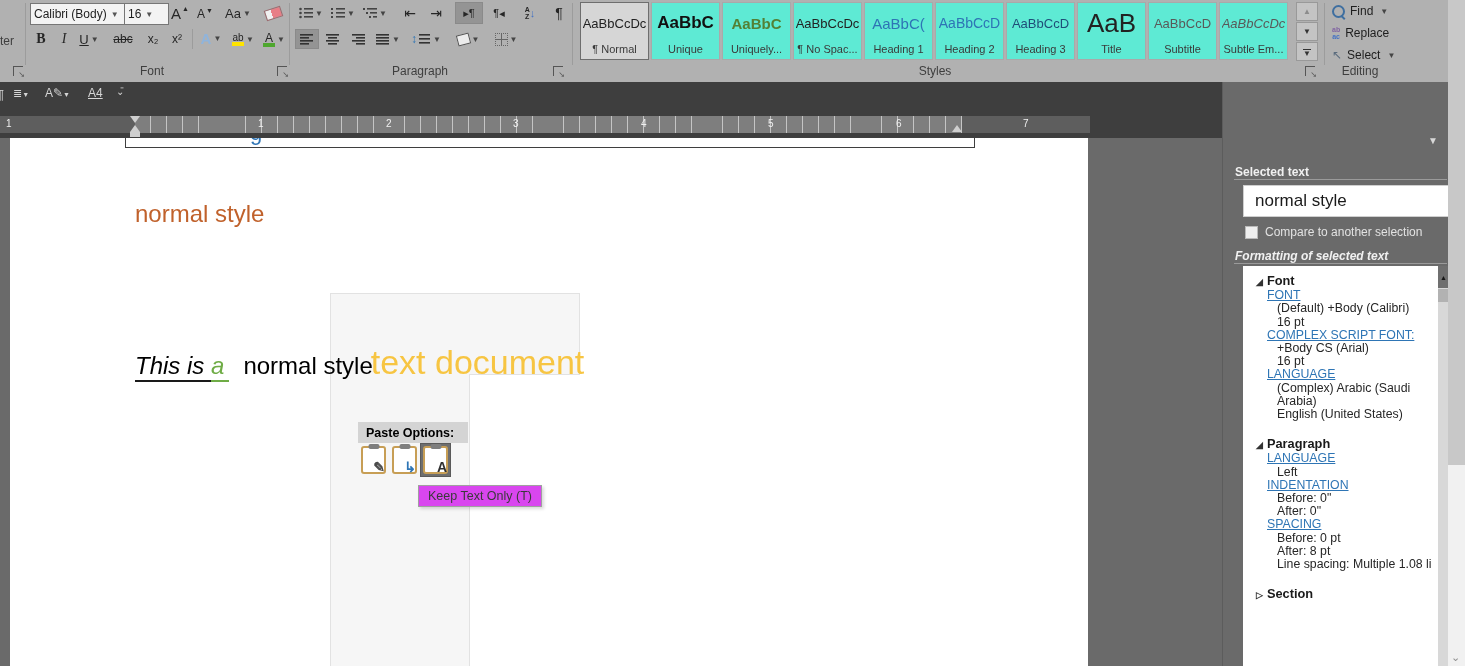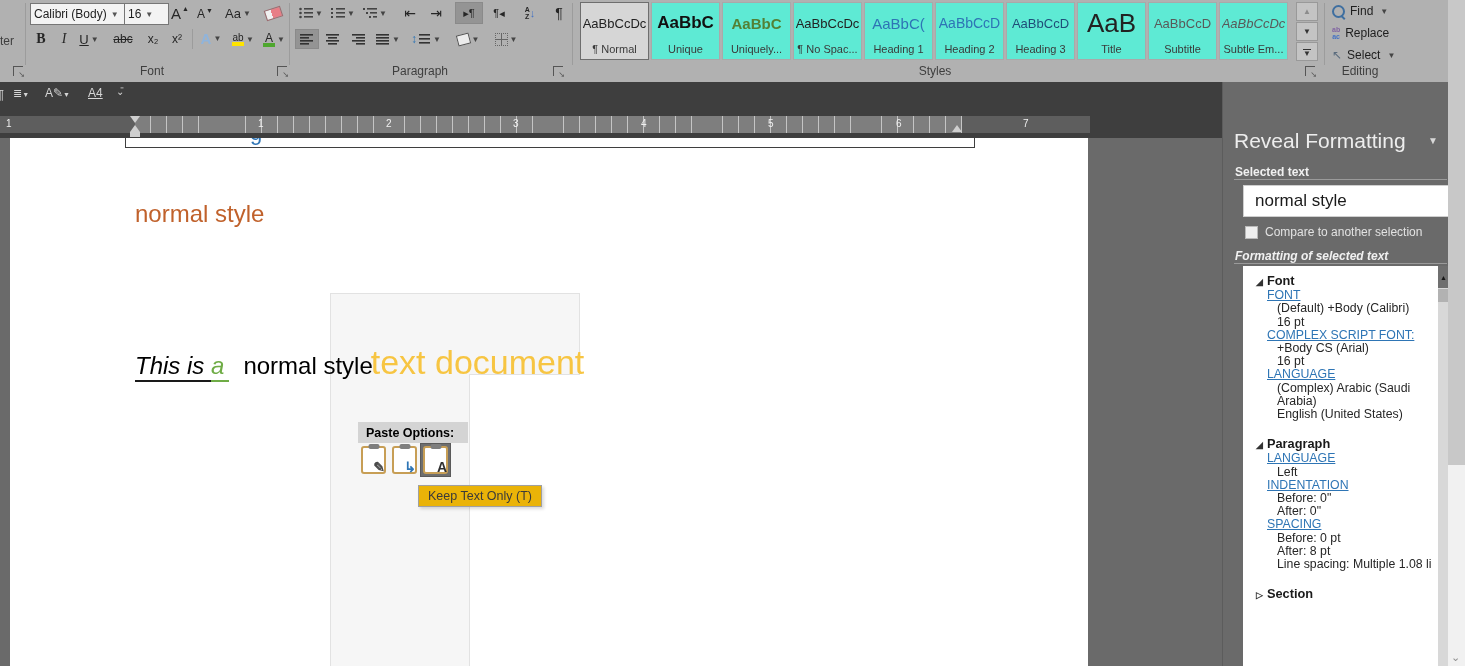--- a/index.html
+++ b/index.html
@@ -368,25 +368,24 @@
         <div class="clipicon">
           <span class="ovl" style="color: rgb(46, 117, 181);">↳</span>
         </div>
       </div>
       <div class="pbtn on">
         <div class="clipicon">
           <span class="ovl" style="color: rgb(48, 48, 48);">A</span>
         </div>
       </div>
     </div>
-  <div class="abs" style="left:408px;top:347px;padding:3px 9px;background:#eab308;border:1px solid #A0A0A0;font-size:12.5px;color:#3A3A3A;box-shadow:2px 2px 3px rgba(0,0,0,0.15);">Keep Text Only (T)</div>
+  <div class="abs" style="left:408px;top:347px;padding:3px 9px;background:#d946ef;border:1px solid #A0A0A0;font-size:12.5px;color:#3A3A3A;box-shadow:2px 2px 3px rgba(0,0,0,0.15);">Keep Text Only (T)</div>
 </div>
 
 <div id="pane">
-  <div class="abs" style="left:11px;top:47px;font-size:21px;color:#EDEDED;">Reveal Formatting</div>
   <span class="abs" style="left:205px;top:53px;font-size:10px;color:#D8D8D8;">▼</span>
   <div class="plabel" style="top:83px;">Selected text</div>
   <div class="pane-rule" style="top:97px;"></div>
   <div class="abs" style="left:20px;top:103px;width:206px;height:32px;background:#FFF;border:1px solid #CFCFCF;box-sizing:border-box;display:flex;align-items:center;padding-left:11px;font-size:17px;color:#1A1A1A;">normal style</div>
   <div class="abs" style="left:22px;top:143px;display:flex;align-items:center;gap:7px;">
     <span style="width:11px;height:11px;background:#EFEFEF;border:1px solid #B9B9B9;display:block;"></span>
     <span style="font-size:12px;color:#E2E2E2;">Compare to another selection</span>
   </div>
   <div class="plabel" style="top:167px;font-style:italic;">Formatting of selected text</div>
   <div class="pane-rule" style="top:181px;"></div>

